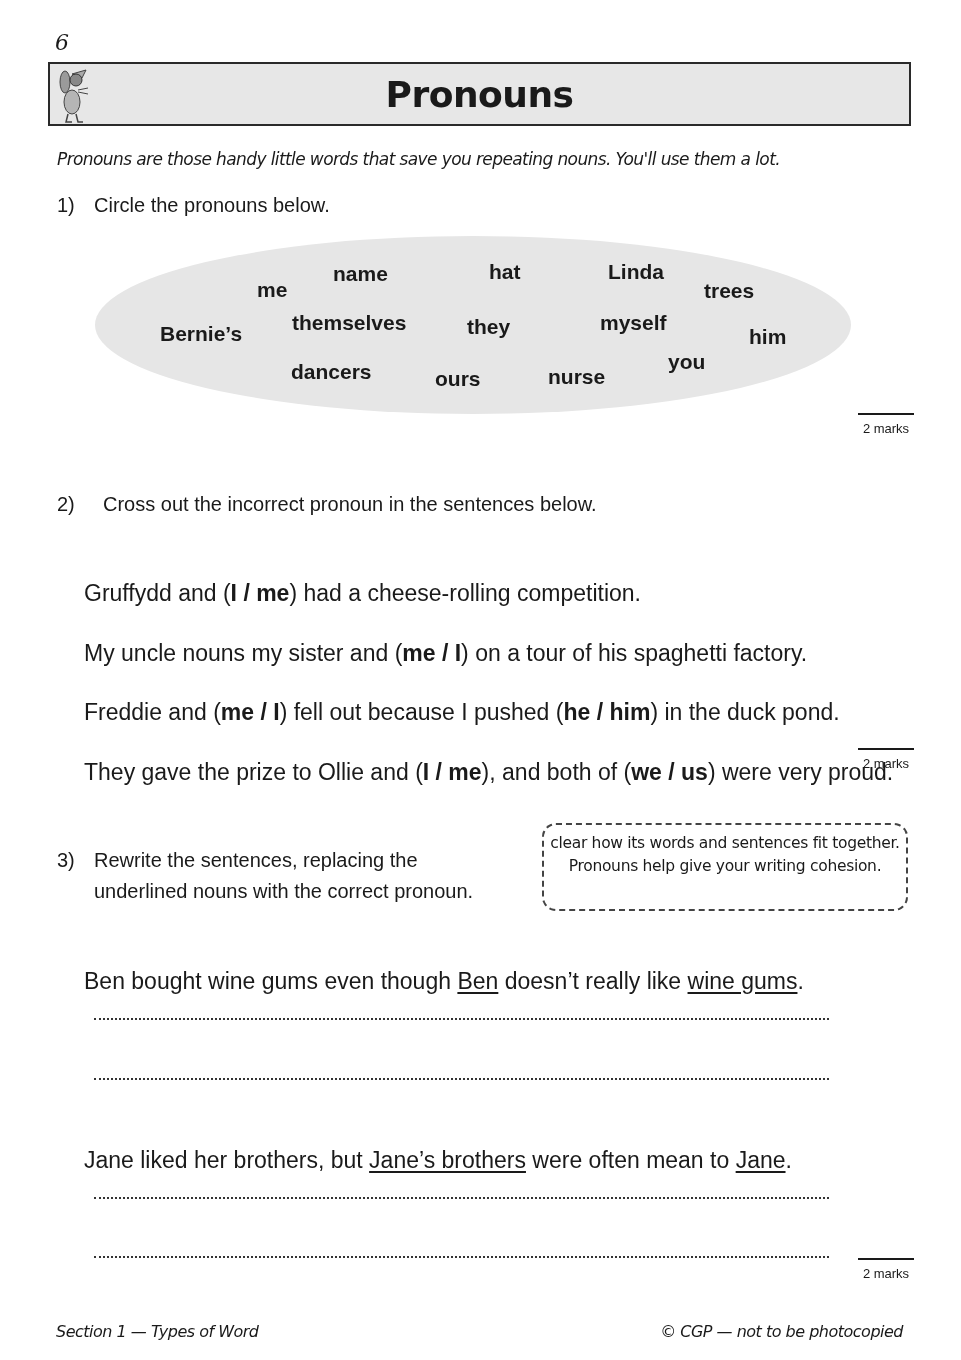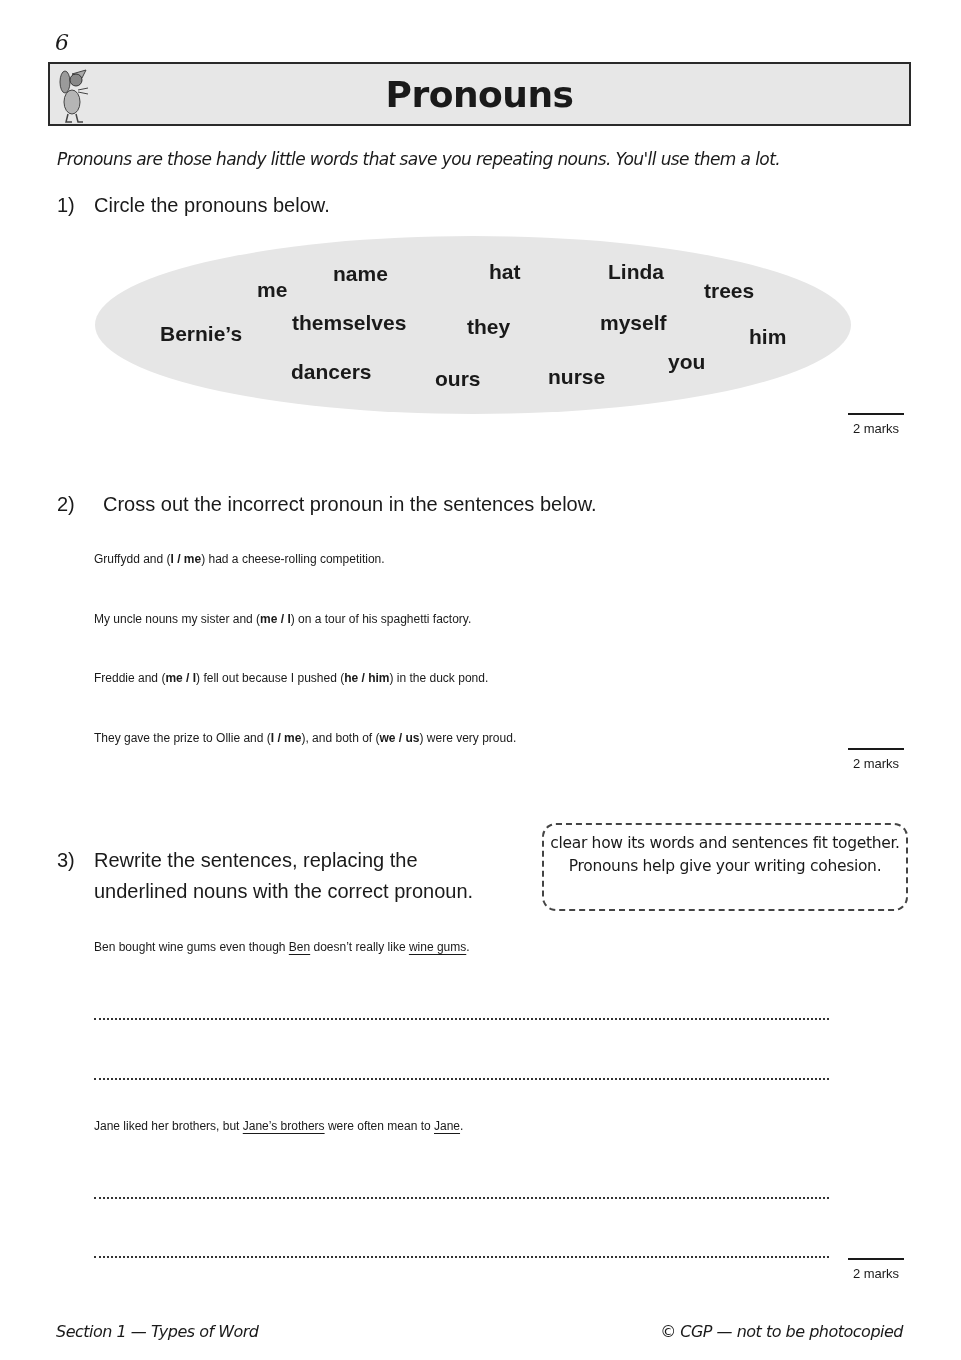--- a/index.html
+++ b/index.html
@@ -7,23 +7,23 @@
   .abs { position: absolute; }
   .page-number { left: 55px; top: 30px; font-family: "DejaVu Serif", serif; font-style: italic; font-size: 22px; }
   .title-box { left: 48px; top: 62px; width: 863px; height: 64px; background: #e7e7e7; border: 2px solid #2a2a2a; box-sizing: border-box; }
   .title-text { position: absolute; left: 0; right: 0; top: 10px; text-align: center; font-family: "DejaVu Sans", sans-serif; font-weight: bold; font-size: 36px; letter-spacing: -0.5px; color: #1a1a1a; }
   .mascot { position: absolute; left: 6px; top: 4px; width: 36px; height: 56px; }
   .intro { left: 57px; top: 149px; font-family: "DejaVu Sans", sans-serif; font-style: italic; font-size: 17px; letter-spacing: -0.6px; }
   .qnum { font-size: 20px; }
   .qtext { font-size: 20px; }
   .ellipse { left: 95px; top: 236px; width: 756px; height: 178px; border-radius: 50%; background: #e6e6e6; }
   .word { position: absolute; font-weight: bold; font-size: 21px; color: #1a1a1a; }
-  .marks { width: 56px; text-align: center; font-size: 13px; }
+  .marks { width: 56px; text-align: center; font-size: 13px; margin-left: 10px; }
   .marks .line { height: 2px; background: #1a1a1a; margin-bottom: 6px; }
-  .sentence { left: 94px; font-size: 12px; }
+  .sentence { left: 84px; font-size: 23px; margin-top: 28px; }
   .sentence b { font-weight: bold; }
   .tip { left: 542px; top: 823px; width: 366px; height: 88px; border: 2px dashed #444; border-radius: 14px; box-sizing: border-box; text-align: center; font-family: "DejaVu Sans", sans-serif; font-size: 15.5px; line-height: 23px; padding-top: 7px; letter-spacing: -0.3px; }
   .u { text-decoration: underline; text-underline-offset: 3px; }
   .dots { left: 94px; width: 735px; height: 0; border-bottom: 2px dotted #333; }
   .footer { font-family: "DejaVu Sans", sans-serif; font-style: italic; font-size: 16px; letter-spacing: -0.5px; top: 1322px; }
 </style>
 </head>
 <body>
 
 <div class="abs page-number">6</div>

